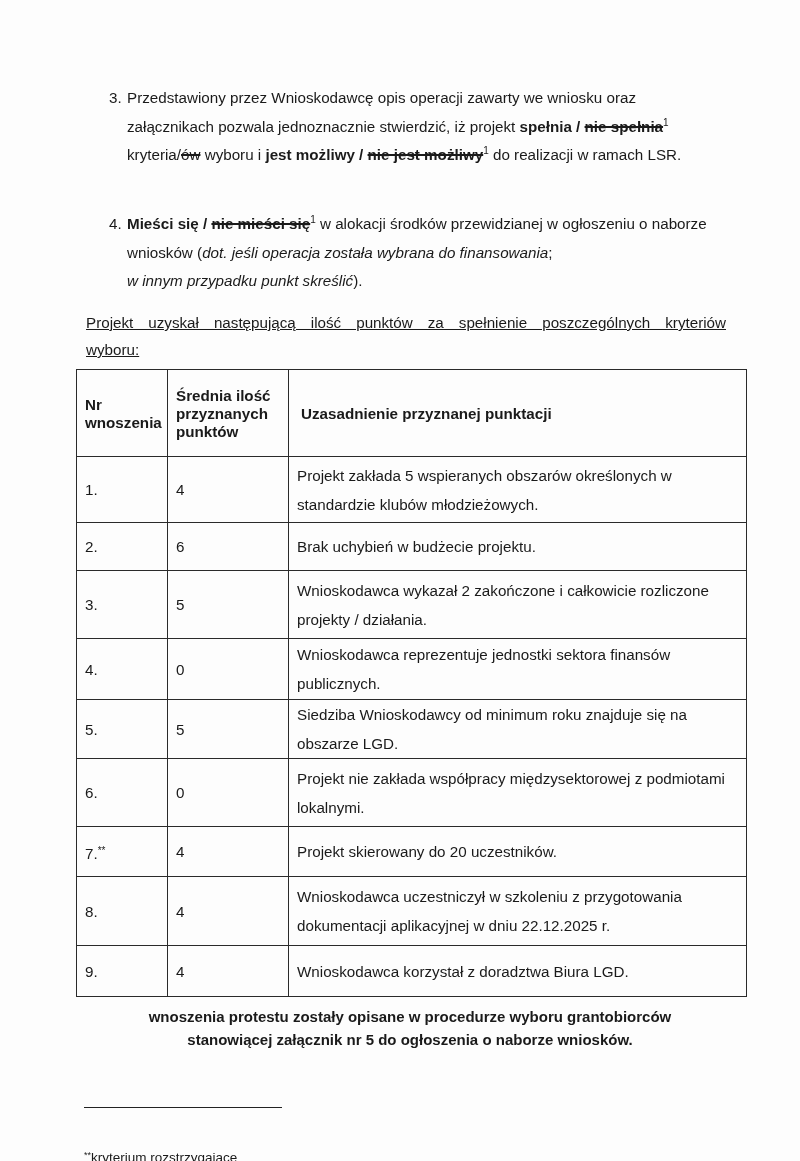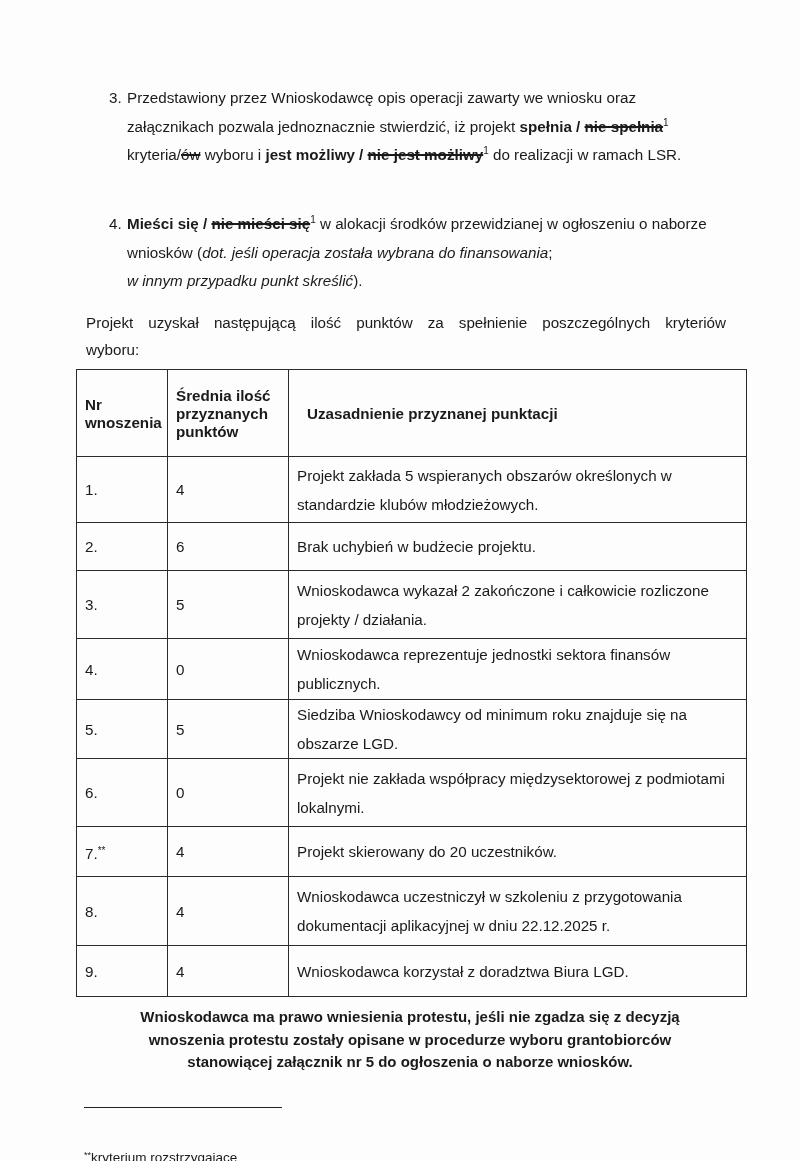--- a/index.html
+++ b/index.html
@@ -30,20 +30,21 @@
   i { font-style: italic; }
 
   .intro {
     position: absolute;
     left: 86px;
     top: 309px;
     width: 640px;
     line-height: 27px;
     text-align: justify;
     text-align-last: left;
+    text-decoration: underline;
   }
   .intro-line1 { display: block; text-align: justify; text-align-last: justify; }
 
   table.scores {
     position: absolute;
     left: 76px;
     top: 369px;
     width: 670px;
     border-collapse: collapse;
     table-layout: fixed;
@@ -53,21 +54,21 @@
     text-align: left;
     vertical-align: middle;
     padding: 0 0 0 8px;
     line-height: 29px;
   }
   table.scores th {
     font-weight: bold;
     line-height: 18px;
     padding-top: 2px;
   }
-  table.scores th.h3 { padding-left: 18px; }
+  table.scores th.h3 { padding-left: 12px; }
   col.c1 { width: 91px; }
   col.c2 { width: 121px; }
   col.c3 { width: 458px; }
   tr.hdr { height: 87px; }
   tr.r1 { height: 66px; }
   tr.r2 { height: 48px; }
   tr.r3 { height: 68px; }
   tr.r4 { height: 61px; }
   tr.r5 { height: 59px; }
   tr.r6 { height: 68px; }
@@ -184,21 +185,20 @@
     </tr>
     <tr class="r9">
       <td>9.</td>
       <td>4</td>
       <td class="just">Wnioskodawca korzystał z doradztwa Biura LGD.</td>
     </tr>
   </tbody>
     </table>
 
   <div class="notice">
-    <div>Wnioskodawca ma prawo wniesienia protestu, jeśli nie zgadza się z decyzją</div>
     <div>wnoszenia protestu zostały opisane w procedurze wyboru grantobiorców</div>
     <div>stanowiącej załącznik nr 5 do ogłoszenia o naborze wniosków.</div>
   </div>
 
   <div class="fn-rule"></div>
   <div class="footnote">
     <span class="fn-mark">**</span><span>kryterium rozstrzygające</span>
   </div>
 
 </div>

